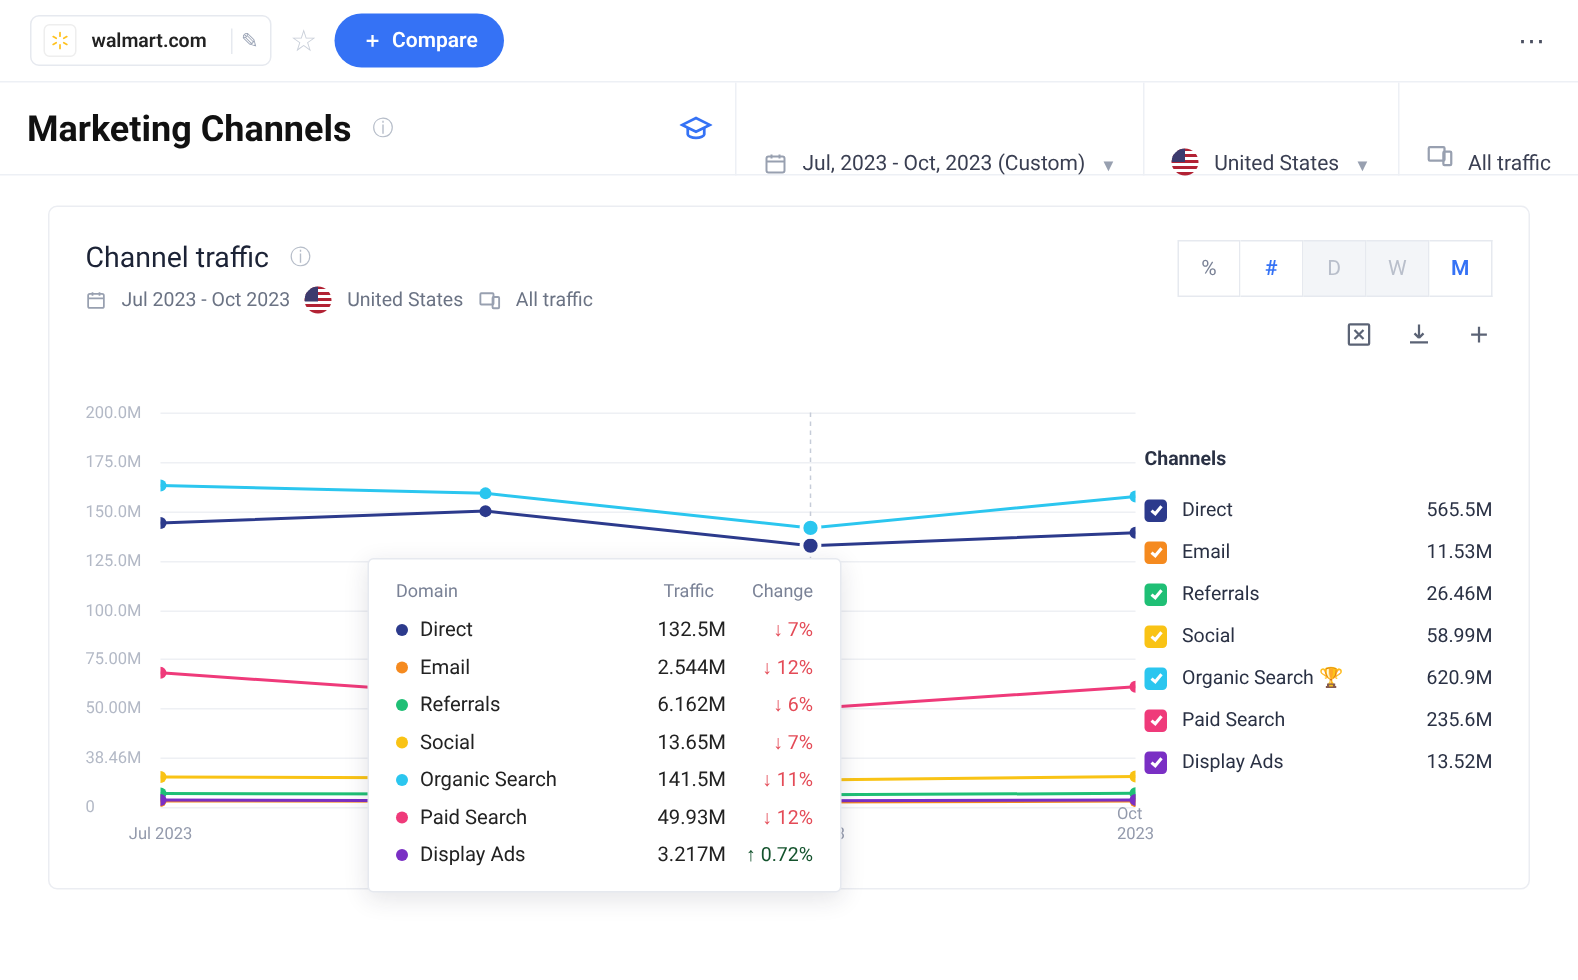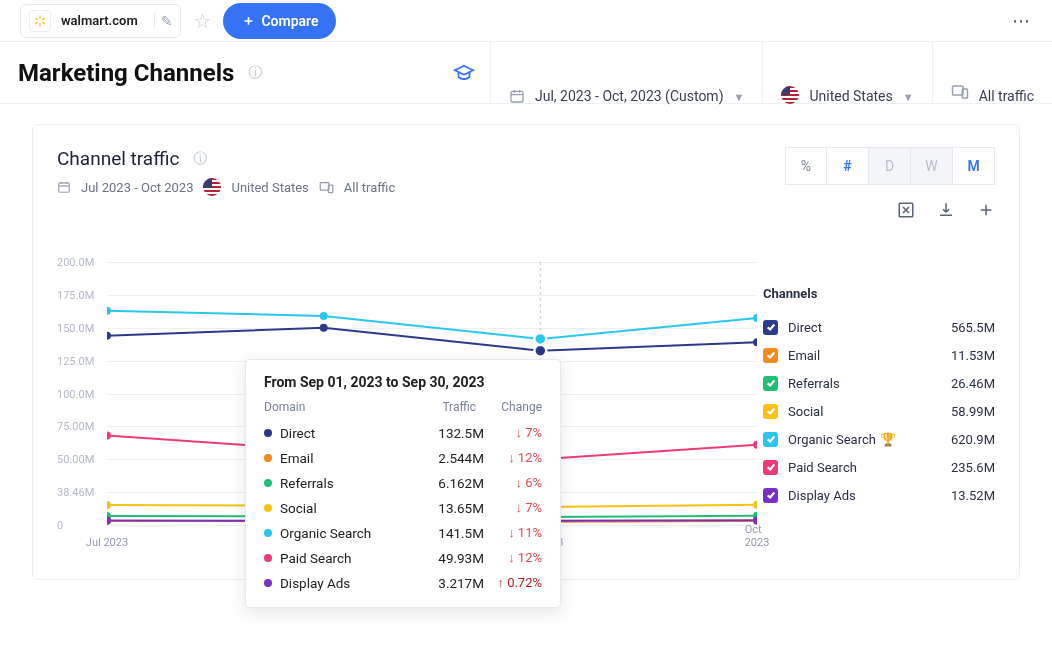--- a/index.html
+++ b/index.html
@@ -1,17 +1,17 @@
 <!DOCTYPE html>
 <html><head>
 <meta charset="utf-8">
 <style>
 *{box-sizing:border-box;margin:0;padding:0;font-family:-apple-system,BlinkMacSystemFont,"Segoe UI",Roboto,Arial,sans-serif}
 body{background:#fff;color:#2a3144;width:1052px;height:653px;overflow:hidden}
-.topbar{height:42px;display:flex;align-items:center;padding:0 20px;gap:12px;border-bottom:1px solid #edf0f5}
+.topbar{height:55px;display:flex;align-items:center;padding:0 20px;gap:12px;border-bottom:1px solid #edf0f5}
 .domain-chip{display:flex;align-items:center;gap:10px;border:1px solid #e6e9ef;border-radius:6px;padding:5px 8px;background:#fff}
 .favicon{width:22px;height:22px;border-radius:4px;background:#fff;display:flex;align-items:center;justify-content:center;border:1px solid #eee}
 .favicon svg{width:14px;height:14px}
 .domain-text{font-size:13px;font-weight:600;color:#222}
 .edit-ico{color:#9aa3b5;font-size:14px;padding-left:6px;border-left:1px solid #e6e9ef;margin-left:6px}
 .star{color:#c9cfd9;font-size:20px}
 .compare-btn{background:#3572f5;color:#fff;border:none;border-radius:20px;padding:9px 18px;font-size:14px;font-weight:600;display:flex;align-items:center;gap:6px;cursor:pointer}
 .dots3{margin-left:auto;color:#4a4f60;font-size:18px;letter-spacing:2px}
 .header2{height:62px;display:flex;align-items:center;padding-left:10px;border-bottom:1px solid #edf0f5}
 .title{font-size:24px;font-weight:700;color:#111;padding:0 8px}
@@ -51,21 +51,21 @@
 .tt-head{display:flex;font-size:12px;color:#7a8296;margin-bottom:6px}
 .tt-head .c1{flex:0 0 142px}
 .tt-head .c2{flex:0 0 70px;text-align:right}
 .tt-head .c3{flex:1;text-align:right}
 .tt-row{display:flex;align-items:center;font-size:13.5px;height:25px}
 .tt-dot{width:8px;height:8px;border-radius:50%;margin-right:8px}
 .tt-row .c1{flex:0 0 134px;color:#222}
 .tt-row .c2{flex:0 0 70px;text-align:right;color:#222;font-variant-numeric:tabular-nums}
 .tt-row .c3{flex:1;text-align:right;font-size:13px}
 .down{color:#e44b57}
-.up{color:#b91c1c}
+.up{color:#14532d}
 .cal-ico,.dev2{color:#98a0b0;display:inline-flex}
 </style>
 </head>
 <body>
 
 <div class="topbar">
   <div class="domain-chip">
     <span class="favicon">
       <svg viewBox="0 0 24 24">
           <g fill="#ffc220">
@@ -306,21 +306,20 @@
               </svg>
             </span>
             <span>Display Ads</span>
             <span class="legend-val">13.52M</span>
           </div>
         </div>
     </div>
   </div>
 
   <div class="tooltip">
-    <div class="tt-title">From Sep 01, 2023 to Sep 30, 2023</div>
     <div class="tt-head">
       <span class="c1">Domain</span>
       <span class="c2">Traffic</span>
       <span class="c3">Change</span>
     </div>
     <div id="tt-rows">
         <div class="tt-row">
           <span class="tt-dot" style="background:#2c3a8c"></span>
           <span class="c1">Direct</span>
           <span class="c2">132.5M</span>

